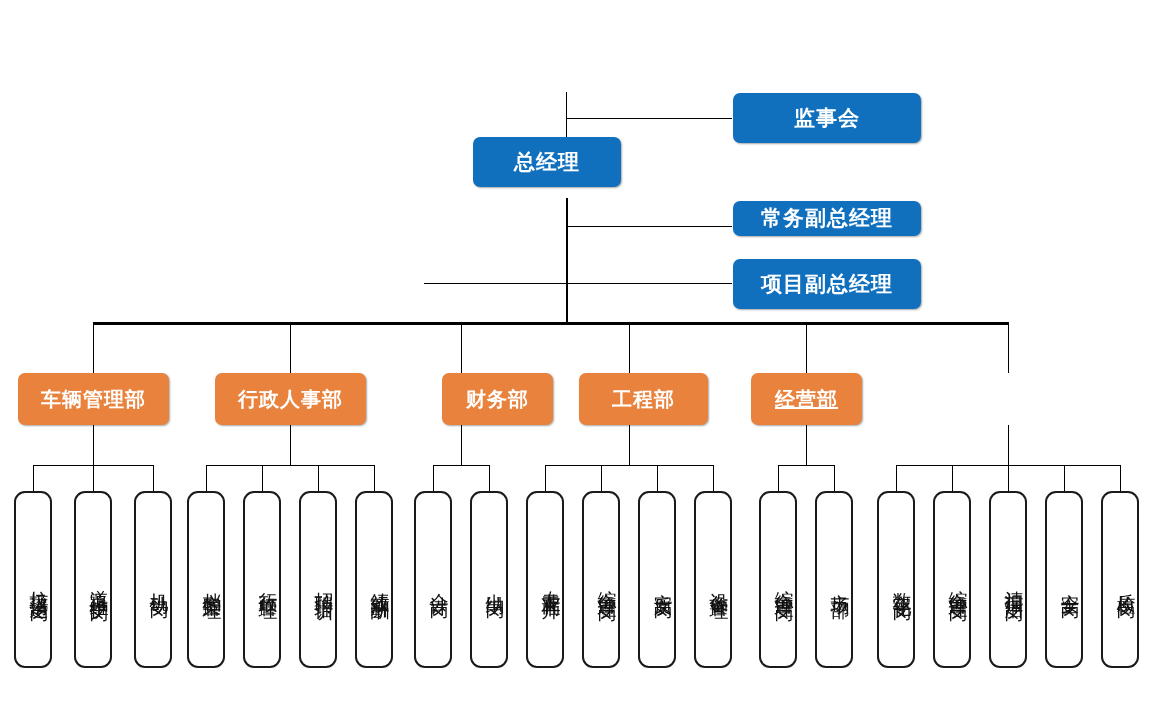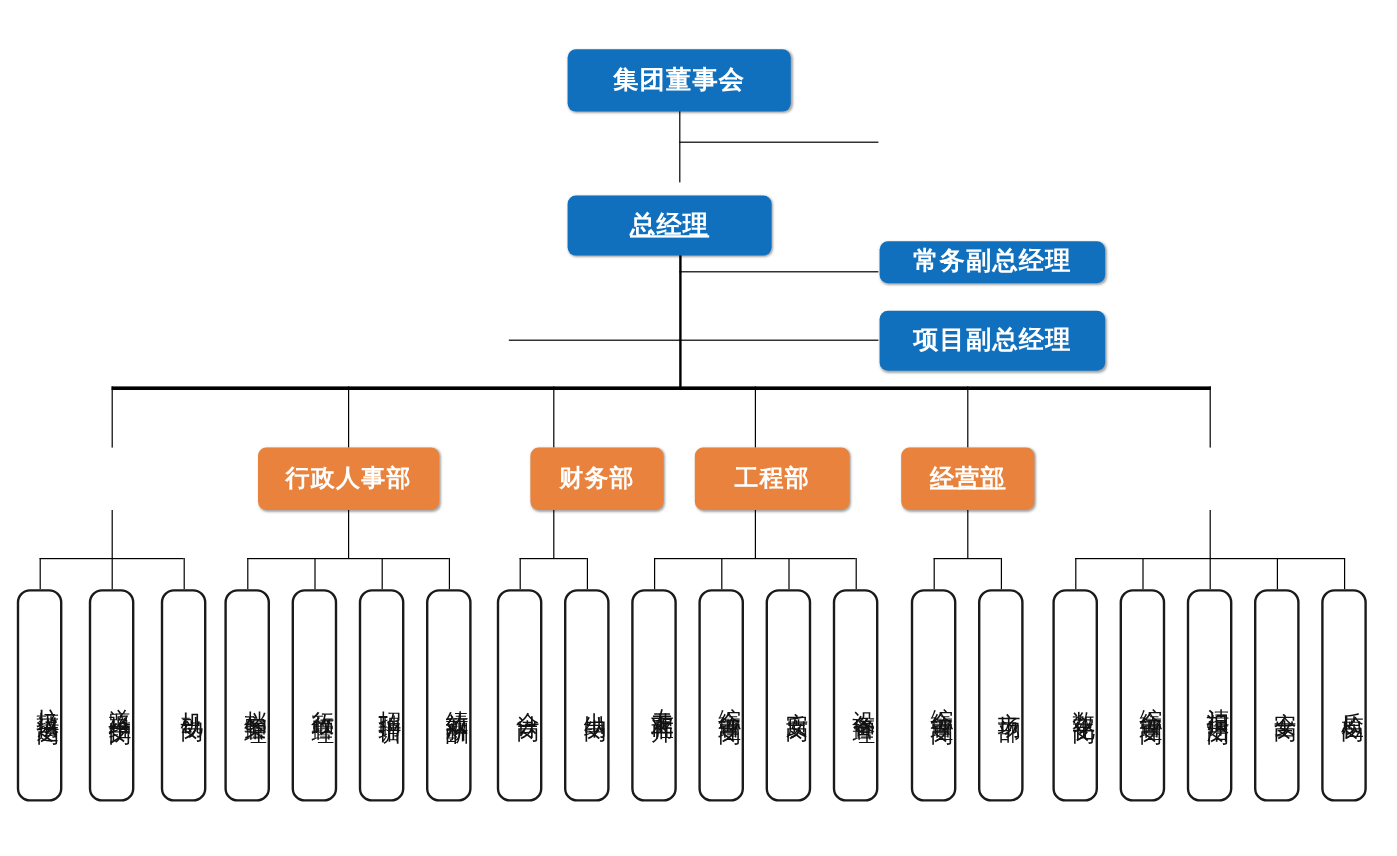--- a/index.html
+++ b/index.html
@@ -134,38 +134,41 @@
 
   <div class="line v" style="left:778px; top:465px; height:26px;"></div>
   <div class="line v" style="left:834px; top:465px; height:26px;"></div>
 
   <div class="line v" style="left:896px; top:465px; height:26px;"></div>
   <div class="line v" style="left:952px; top:465px; height:26px;"></div>
   <div class="line v" style="left:1008px; top:465px; height:26px;"></div>
   <div class="line v" style="left:1064px; top:465px; height:26px;"></div>
   <div class="line v" style="left:1120px; top:465px; height:26px;"></div>
 
-  <div class="node blue" style="left:473px; top:41px; width:186px; height:52px;">
-    <span>集团董事会</span>
-  </div>
-
-
-  <div class="node blue" style="left:473px; top:163px; width:170px; height:50px;text-decoration:underline;">
+
+  <div class="node blue" style="left:733px; top:93px; width:188px; height:50px;">
+    <span>监事会</span>
+  </div>
+
+  <div class="node blue" style="left:473px; top:137px; width:148px; height:50px;">
     <span>总经理</span>
   </div>
 
   <div class="node blue" style="left:733px; top:201px; width:188px; height:35px;">
     <span>常务副总经理</span>
   </div>
 
   <div class="node blue" style="left:733px; top:259px; width:188px; height:50px;">
     <span>项目副总经理</span>
   </div>
 
 
+  <div class="node orange" style="left:18px; top:373px; width:151px; height:52px;">
+    <span>车辆管理部</span>
+  </div>
 
   <div class="node orange" style="left:215px; top:373px; width:151px; height:52px;">
     <span>行政人事部</span>
   </div>
 
   <div class="node orange" style="left:406px; top:373px; width:111px; height:52px;margin-left:36px;">
     <span>财务部</span>
   </div>
 
   <div class="node orange" style="left:579px; top:373px; width:129px; height:52px;">

